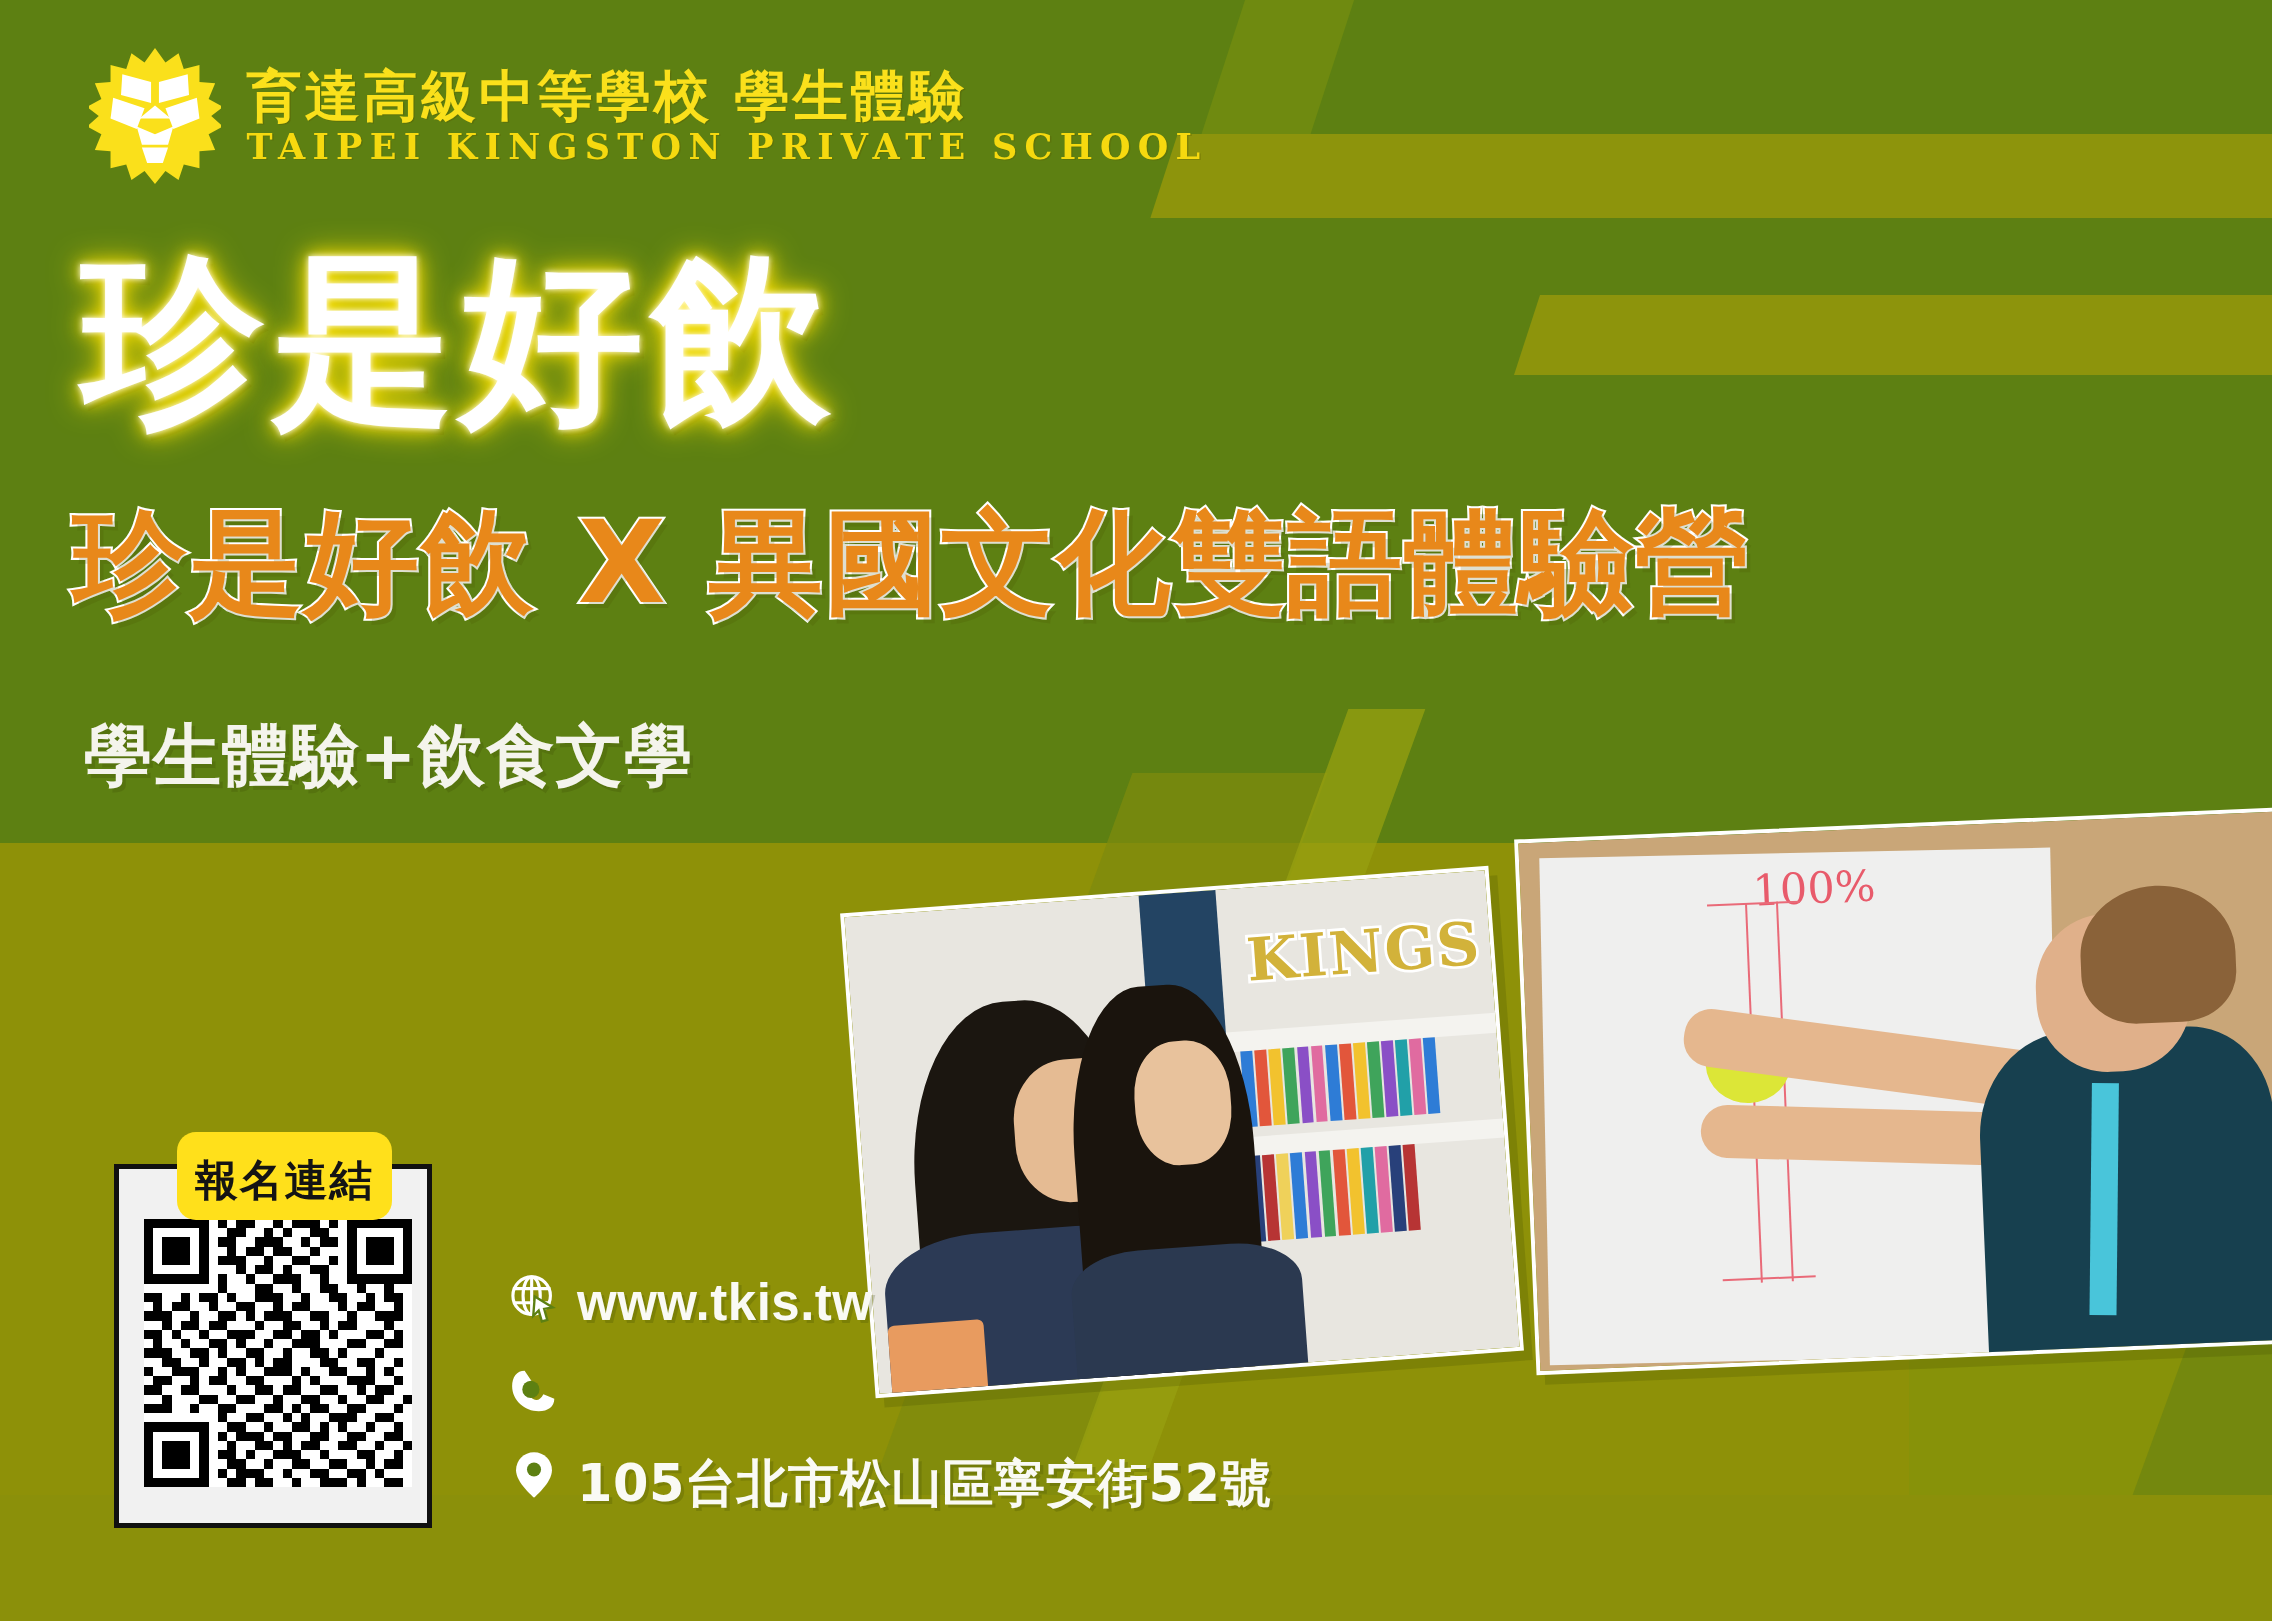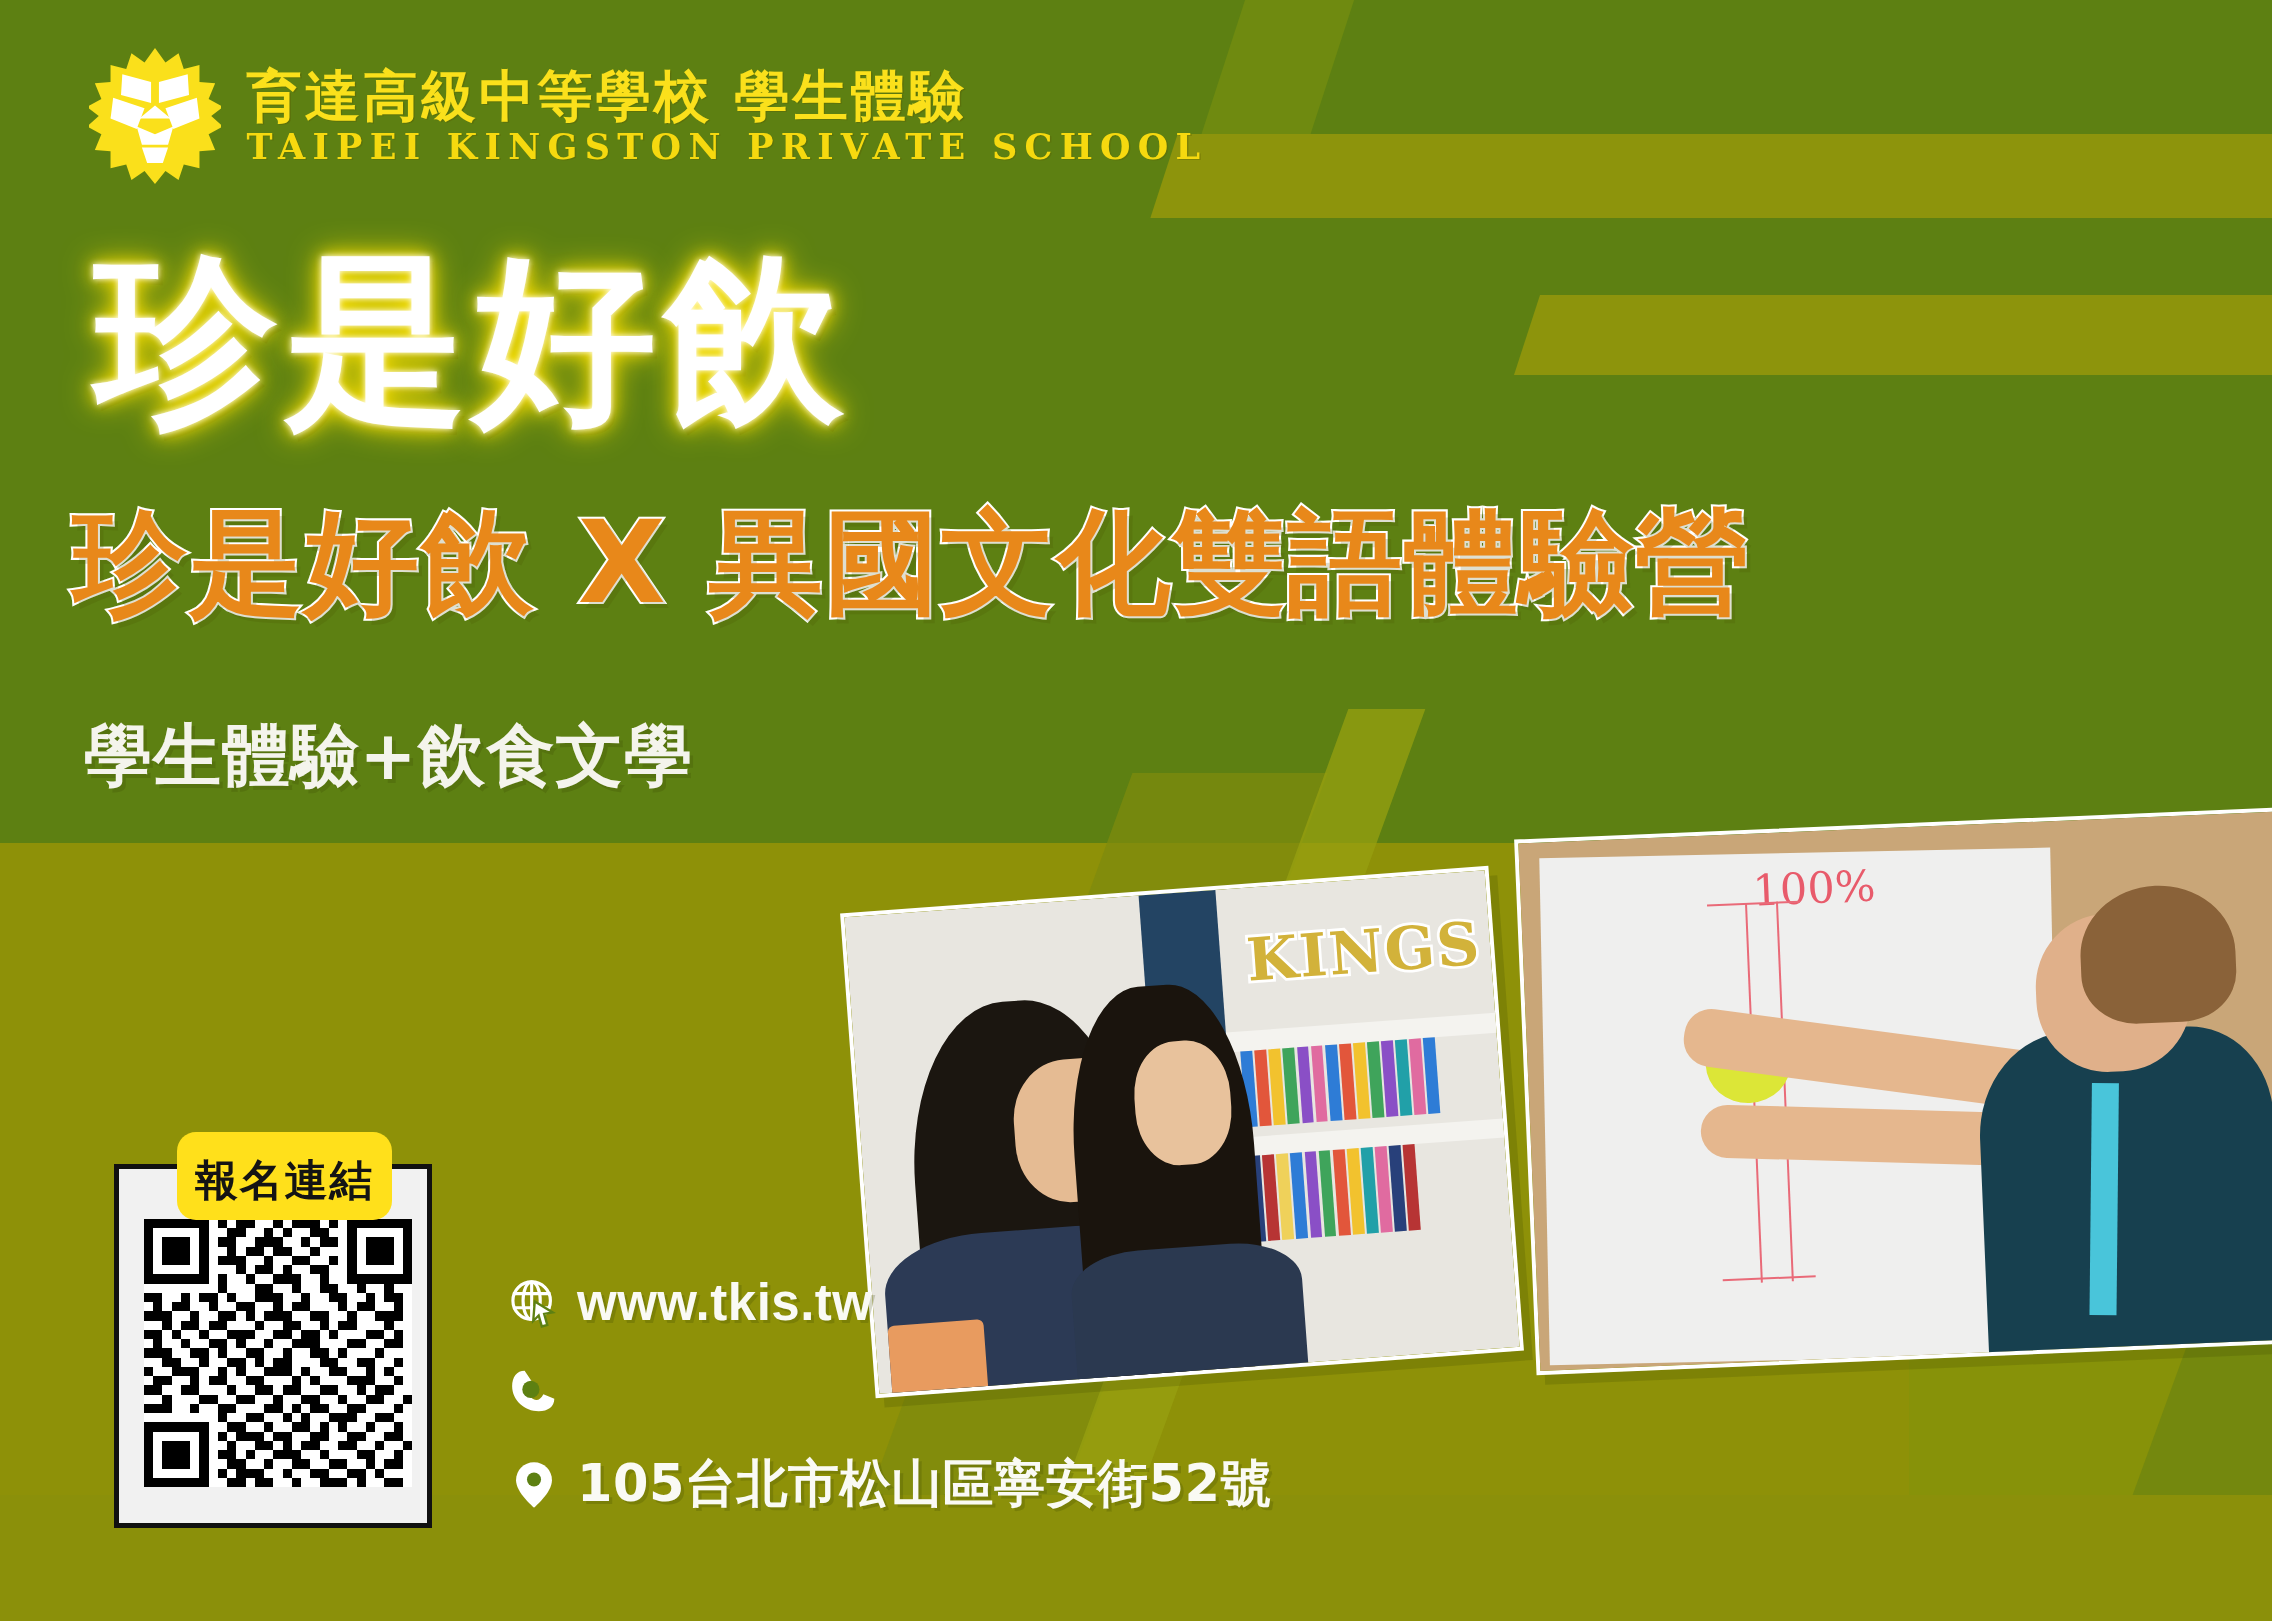--- a/index.html
+++ b/index.html
@@ -79,21 +79,20 @@
     font-family:"DejaVu Sans", sans-serif;
     font-size:182px; font-weight:bold;
     letter-spacing:7.3px;
     color:#ffffff;
     line-height:1.05;
     text-shadow:
        0 0 6.4px #fff,
        0 0 17.3px #ffe300,
        0 0 32px #ffe300,
       4.5px 6.4px 0 rgba(80,90,0,.25);
-    margin-left: 13px;
   }
 
   .title-sub{
     position:absolute; left:73px; top:500px;
     font-family:"DejaVu Sans", sans-serif;
     font-size:114px; font-weight:bold;
     letter-spacing:1.8px;
     color:#E8881A;
     line-height:1.1;
     -webkit-text-stroke:4.1px #ffffff;
@@ -186,21 +185,21 @@
     position:absolute; left:177px; top:1132px;
     background:#FFE01B; color:#141414;
     font-family:"DejaVu Sans", sans-serif;
     font-size:43px; font-weight:bold;
     padding:20px 18px 10px 18px; border-radius:19px;
     letter-spacing:1.8px;
   }
 
   
   .contacts{ position:absolute; left:509px; top:1273px; }
-  .crow{ display:flex; align-items:center; gap:18px; margin-bottom:34px; }
+  .crow{ display:flex; align-items:flex-start; gap:18px; margin-bottom:34px; }
   .cicon{ width:50px; height:50px; flex:0 0 auto; }
   .ctext{
     color:#FAFAF4;
     font-family:"Liberation Sans", sans-serif;
     font-size:51px; font-weight:bold; letter-spacing:0.5px;
     text-shadow:3.2px 3.2px 0 rgba(60,70,0,.22);
     white-space:nowrap;
   }
   .ctext.cjk{ font-family:"DejaVu Sans", sans-serif; }
 </style>

